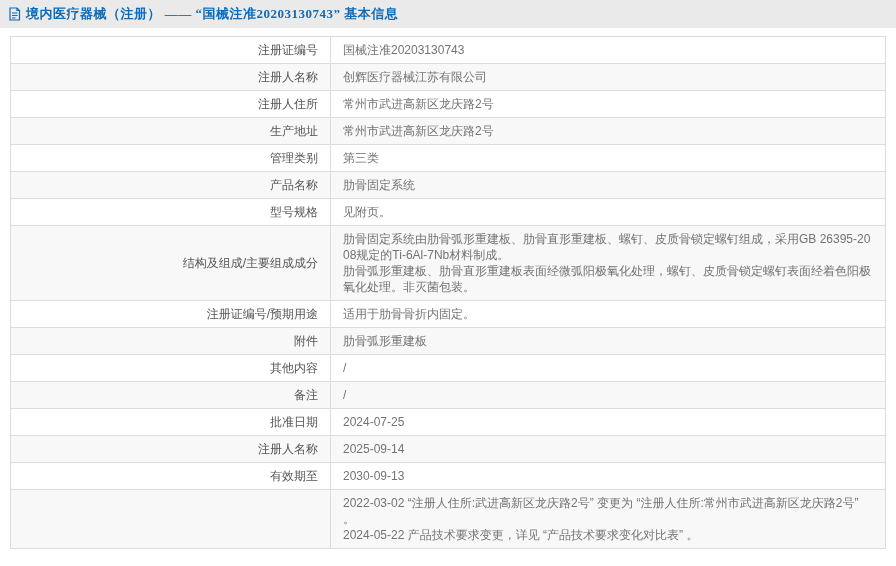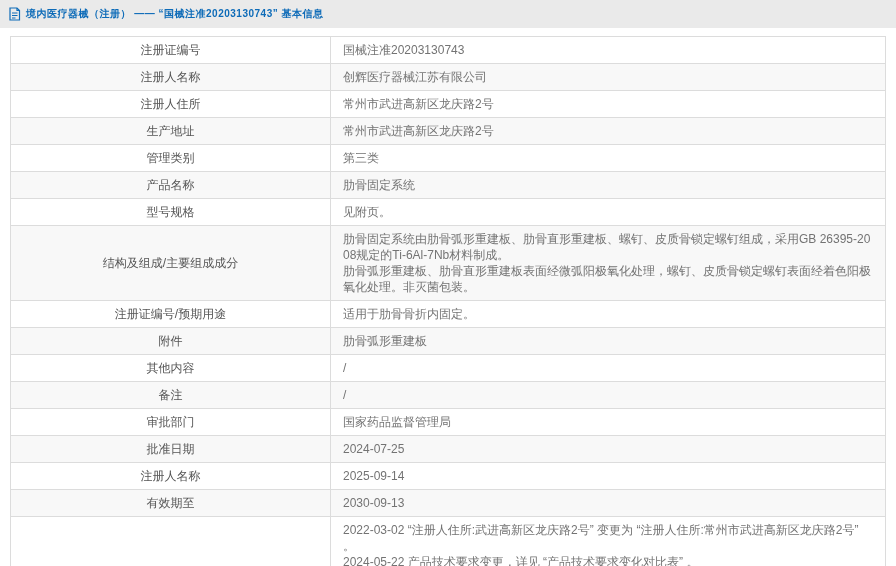--- a/index.html
+++ b/index.html
@@ -11,42 +11,43 @@
   .page-header {
     height: 28px;
     background: #eaeaea;
     display: flex;
     align-items: center;
     padding-left: 8px;
     gap: 5px;
   }
   .page-header .hdr-text {
     color: #0d6bb8;
-    font-size: 10px;
+    font-size: 13px;
     font-weight: bold;
     letter-spacing: 0.5px;
+    font-family: Liberation Serif, serif;
   }
   .doc-icon { display: inline-flex; align-items: center; }
   .info-table {
     width: 876px;
     margin: 8px 10px 0 10px;
     border-collapse: collapse;
     table-layout: fixed;
     font-size: 12px;
   }
   .info-table td {
     border: 1px solid #dcdcdc;
     line-height: 16px;
     padding: 5px 12px;
     vertical-align: middle;
   }
   .info-table tr:nth-child(even) { background: #f8f8f8; }
   .label-cell {
     width: 320px;
-    text-align: center;
+    text-align: right;
     color: #555;
   }
   .value-cell {
     color: #737373;
     white-space: pre-line;
     word-break: break-all;
   }
 </style>
 </head>
 <body>
@@ -109,24 +110,20 @@
       </tr>
       <tr>
         <td class="label-cell"><span>其他内容</span></td>
         <td class="value-cell">/</td>
       </tr>
       <tr>
         <td class="label-cell"><span>备注</span></td>
         <td class="value-cell">/</td>
       </tr>
       <tr>
-        <td class="label-cell"><span>审批部门</span></td>
-        <td class="value-cell">国家药品监督管理局</td>
-      </tr>
-      <tr>
         <td class="label-cell"><span>批准日期</span></td>
         <td class="value-cell">2024-07-25</td>
       </tr>
       <tr>
         <td class="label-cell"><span>注册人名称</span></td>
         <td class="value-cell">2025-09-14</td>
       </tr>
       <tr>
         <td class="label-cell"><span>有效期至</span></td>
         <td class="value-cell">2030-09-13</td>

